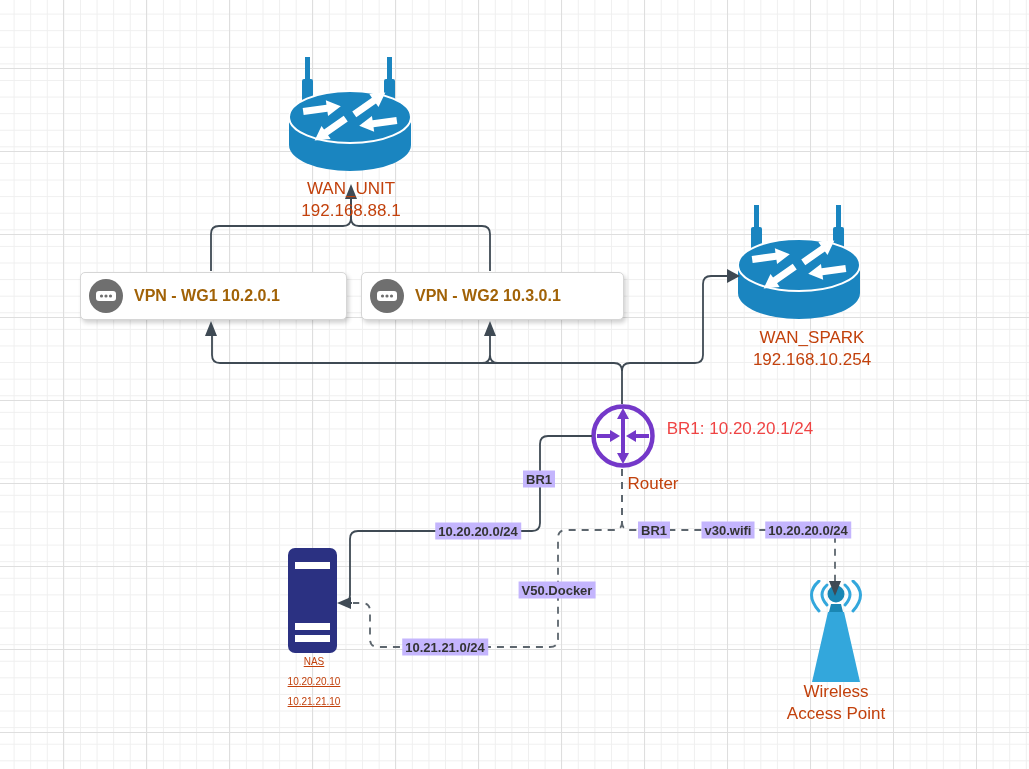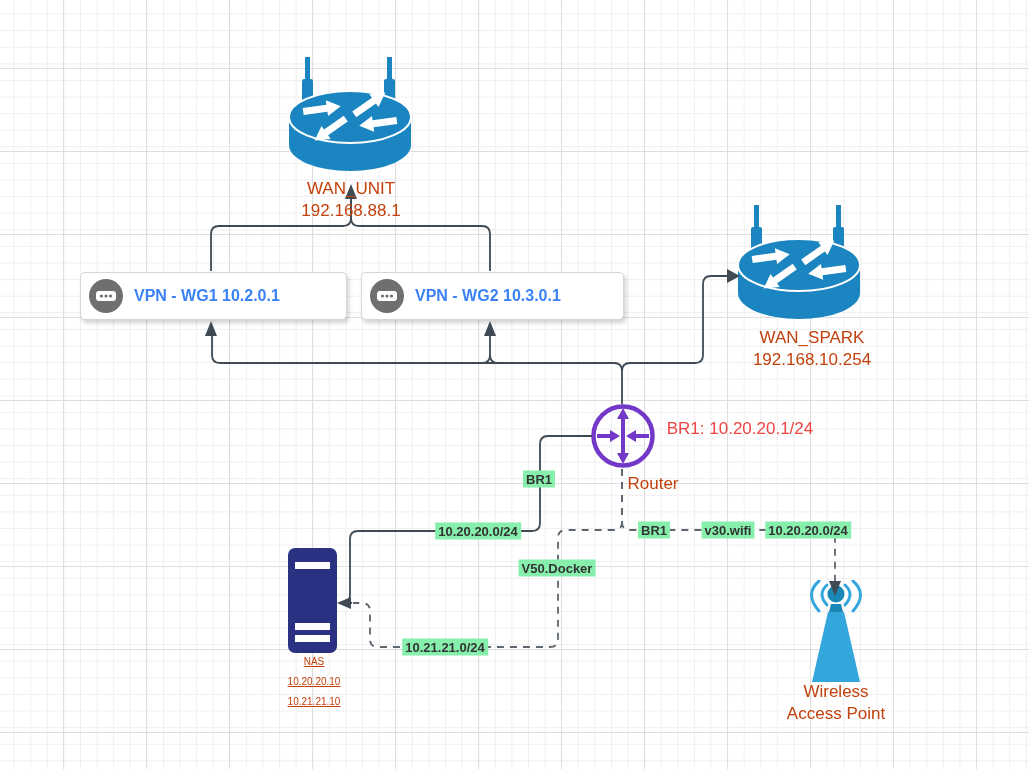--- a/index.html
+++ b/index.html
@@ -24,34 +24,34 @@
   .lbl-layer{z-index:3;}
 
   .node-label{
     position:absolute;z-index:3;
     color:#c2410c;font-size:17px;line-height:22px;text-align:center;
     transform:translateX(-50%);white-space:nowrap;
   }
   .node-label.small{font-size:10px;line-height:20px;text-decoration:underline;}
   .edge-label{
     position:absolute;z-index:3;
-    background:#86efac;color:#333333;font-size:13px;font-weight:bold;
+    background:#c4b5fd;color:#333333;font-size:13px;font-weight:bold;
     padding:1px 3px;white-space:nowrap;transform:translate(-50%,-50%);
   }
   .iface-label{
     position:absolute;z-index:3;color:#ef4444;font-size:17px;line-height:23px;
     text-align:center;white-space:nowrap;
   }
   .vpn-box{
     position:absolute;z-index:1;background:#ffffff;
     border:1px solid #d6d6d6;border-radius:5px;
     box-shadow:2px 3px 4px rgba(0,0,0,0.18);
     display:flex;align-items:center;
   }
-  .vpn-text{font-size:16px;font-weight:bold;color:#3b82f6;margin-left:10px;white-space:nowrap;}
+  .vpn-text{font-size:16px;font-weight:bold;color:#a16207;margin-left:10px;white-space:nowrap;}
   .blue-fill{fill:var(--router_blue);}
   .ap-fill{fill:var(--ap_blue);}
   .ap-stroke{stroke:var(--ap_blue);fill:none;stroke-width:3;stroke-linecap:round;}
   .nas-fill{fill:var(--nas_navy);}
   .purple-stroke{stroke:var(--purple);fill:none;}
   .purple-fill{fill:var(--purple);}
   .gray-fill{fill:var(--icon_gray);}
   .edge-solid{stroke:var(--edge);stroke-width:1.8;fill:none;}
   .edge-dashed{stroke:var(--edge_dashed);stroke-width:1.8;fill:none;stroke-dasharray:7 6;}
   .arrow{fill:var(--edge);stroke:none;}
@@ -200,14 +200,14 @@
 <div class="node-label lbl-layer" style="left:836px;top:681px;">
   <div>Wireless</div>
   <div>Access Point</div>
 </div>
 
 <div class="edge-label" style="left:539px;top:479px;">BR1</div>
 <div class="edge-label" style="left:478px;top:531px;">10.20.20.0/24</div>
 <div class="edge-label" style="left:654px;top:530px;">BR1</div>
 <div class="edge-label" style="left:728px;top:530px;">v30.wifi</div>
 <div class="edge-label" style="left:808px;top:530px;">10.20.20.0/24</div>
-<div class="edge-label" style="left:557px;top:568px;">V50.Docker</div>
+<div class="edge-label" style="left:557px;top:590px;">V50.Docker</div>
 <div class="edge-label" style="left:445px;top:647px;">10.21.21.0/24</div>
 
 </body></html>

